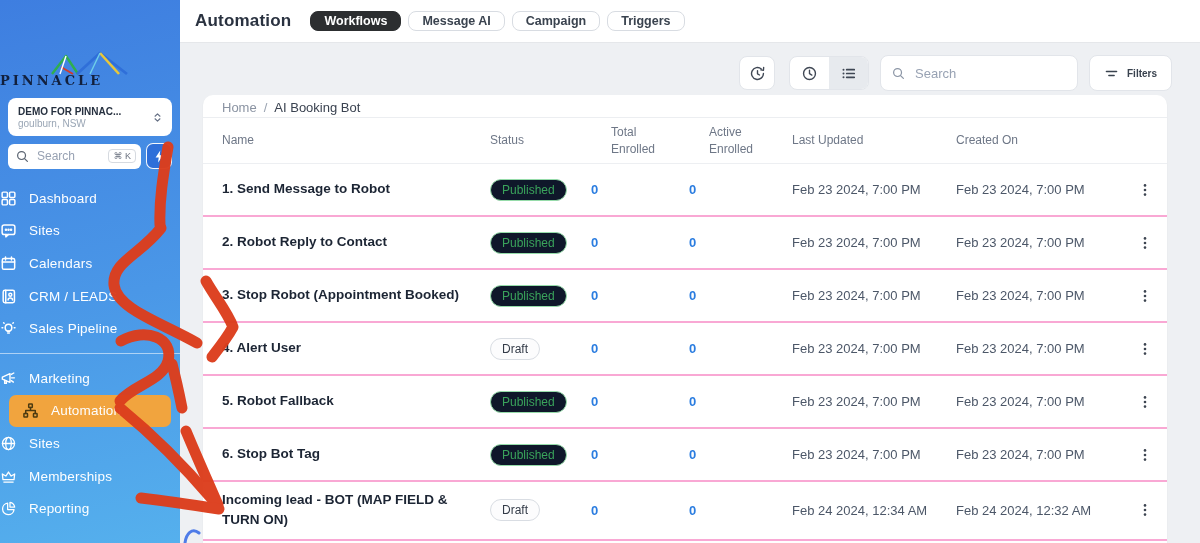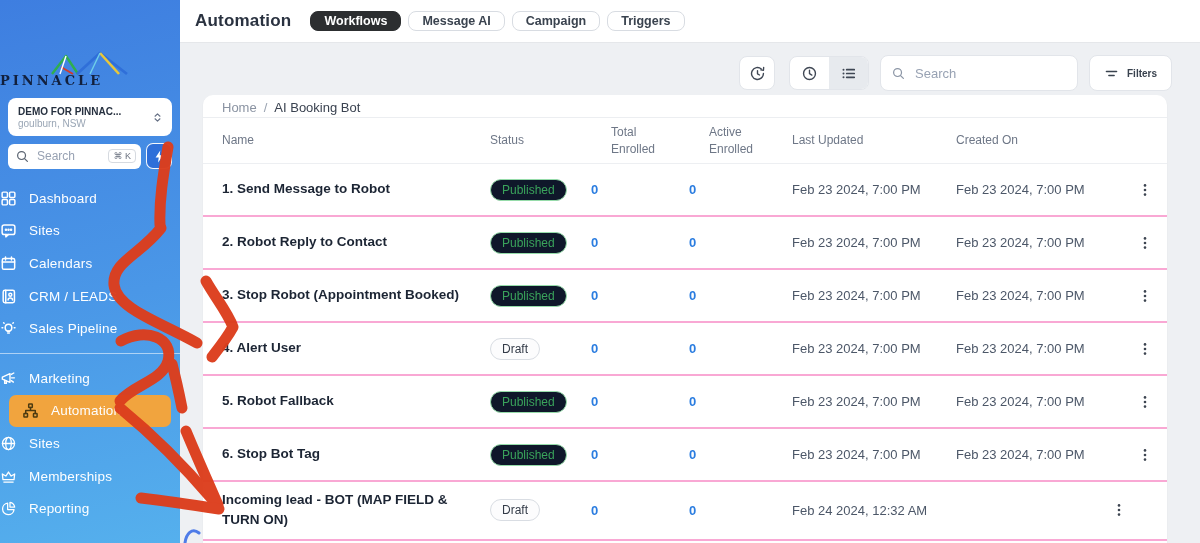--- a/index.html
+++ b/index.html
@@ -434,20 +434,21 @@
               <circle cx="8" cy="12.6" r="1.3" fill="currentColor" stroke="none"></circle>
             </svg>
           </span>
         </button>
       </div>
       <div class="grid trow">
         <div class="cell-name">Incoming lead - BOT (MAP FIELD &amp; TURN ON)</div>
         <div><span class="badge draft">Draft</span></div>
         <div class="cell-num">0</div>
         <div class="cell-num">0</div>
+        <div class="cell-date">Feb 24 2024, 12:34 AM</div>
         <div class="cell-date">Feb 24 2024, 12:32 AM</div>
         <button class="kebab">
           <span style="display:flex">
             <svg width="16" height="16" viewBox="0 0 16 16" fill="none" stroke="currentColor" stroke-width="1" stroke-linecap="round" stroke-linejoin="round">
               <circle cx="8" cy="3.4" r="1.3" fill="currentColor" stroke="none"></circle>
               <circle cx="8" cy="8" r="1.3" fill="currentColor" stroke="none"></circle>
               <circle cx="8" cy="12.6" r="1.3" fill="currentColor" stroke="none"></circle>
             </svg>
           </span>
         </button>

